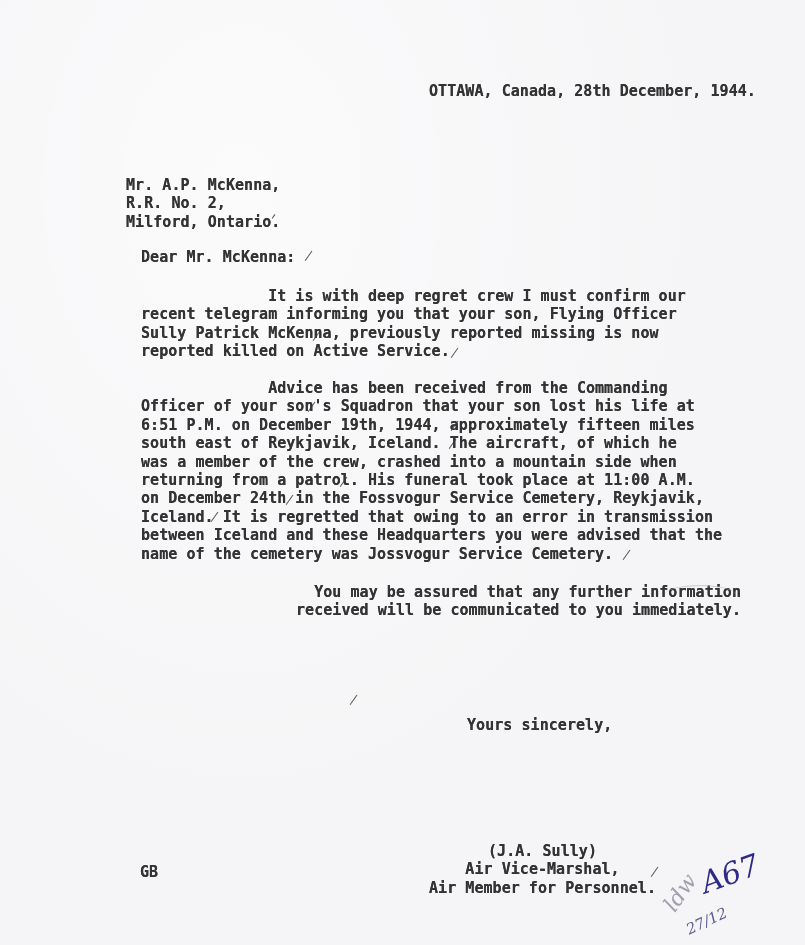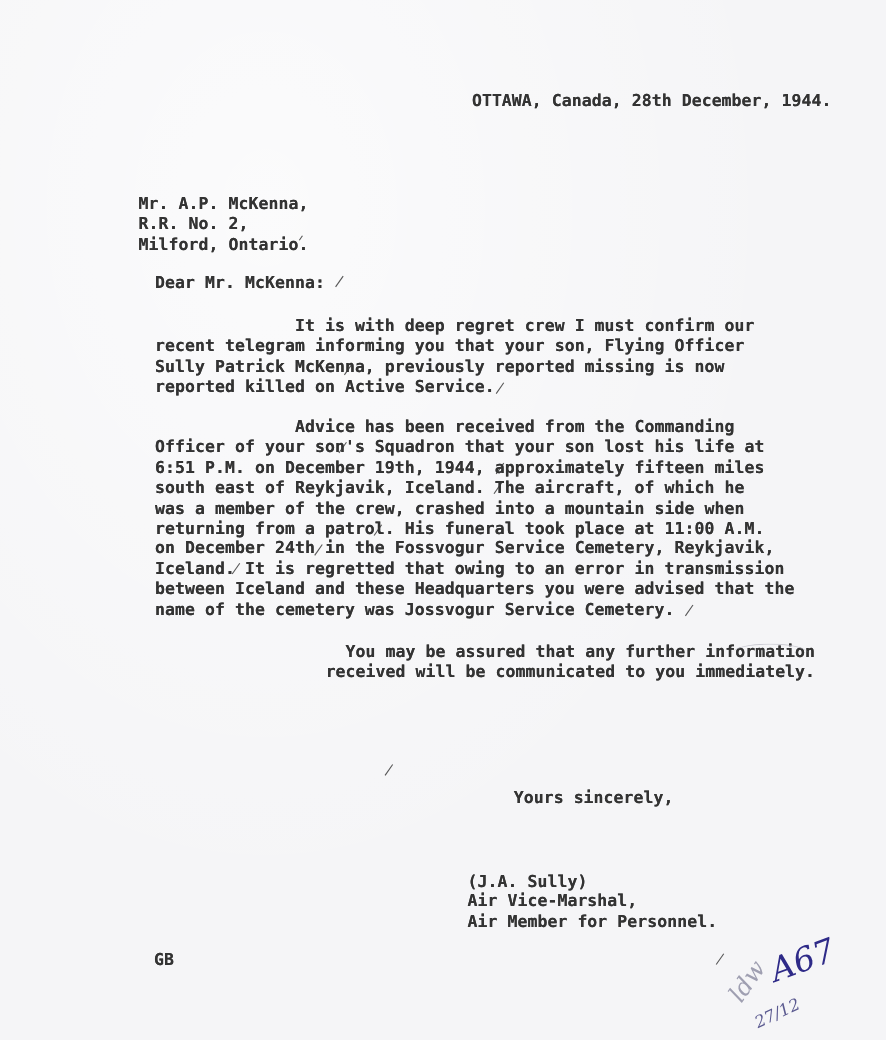--- a/index.html
+++ b/index.html
@@ -34,21 +34,21 @@
     }
     .dateline { left: 429px; top: 82px; }
     .addr { left: 126px; top: 176px; }
     .salutation { left: 141px; top: 248px; }
     .para { left: 141px; width: 600px; }
     .p1 { top: 287px; }
     .p2 { top: 379px; }
     .p3 { top: 583px; text-align: right; }
     .p4 { top: 639px; }
     .closing { left: 435px; top: 716px; margin-left: 32px; }
-    .sig { left: 425px; top: 792px; width: 235px; }
+    .sig { left: 425px; top: 842px; text-align: center; width: 235px; }
     .initials { left: 140px; top: 863px; }
     .tick {
       position: absolute;
       width: 1.3px;
       height: 12px;
       background: #3a3a3a;
       transform: rotate(35deg);
       opacity: 0.85;
     }
     .hand {

